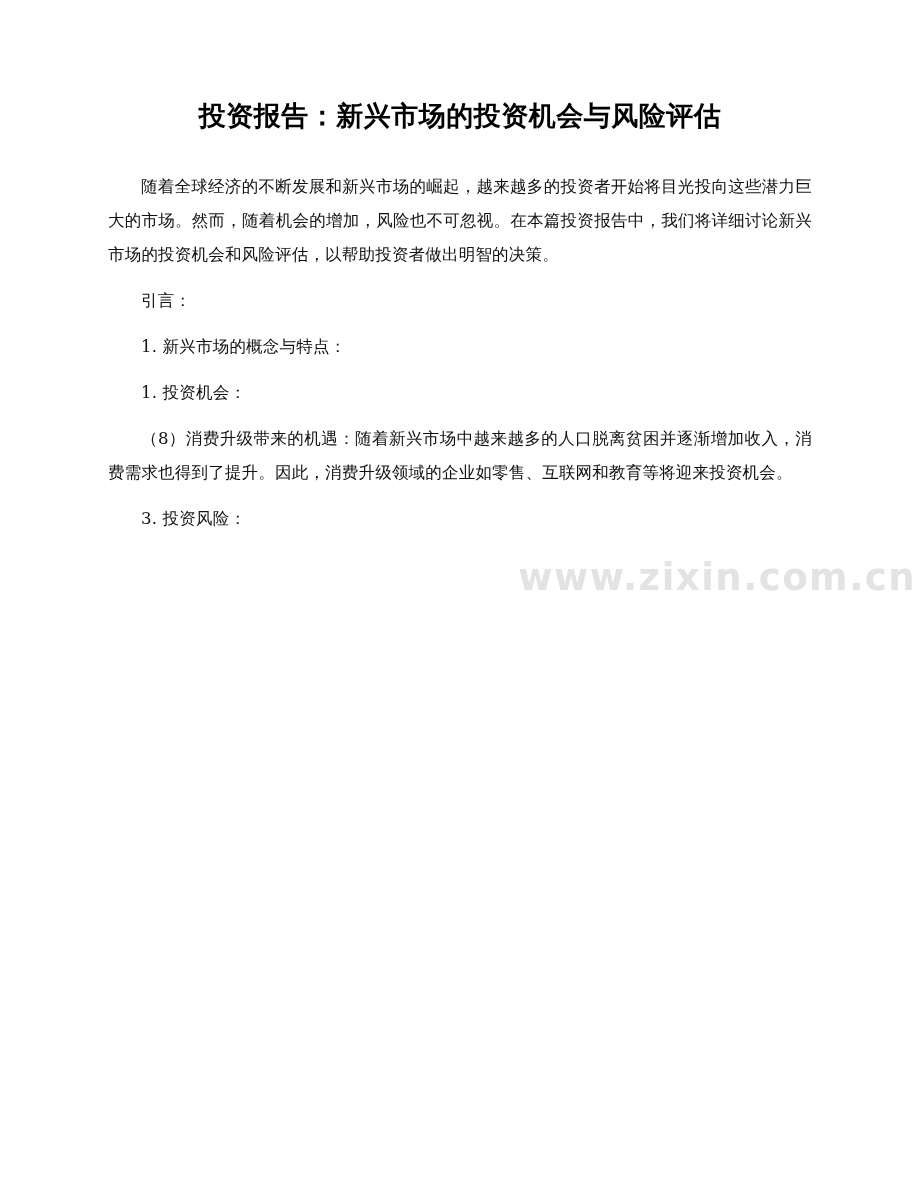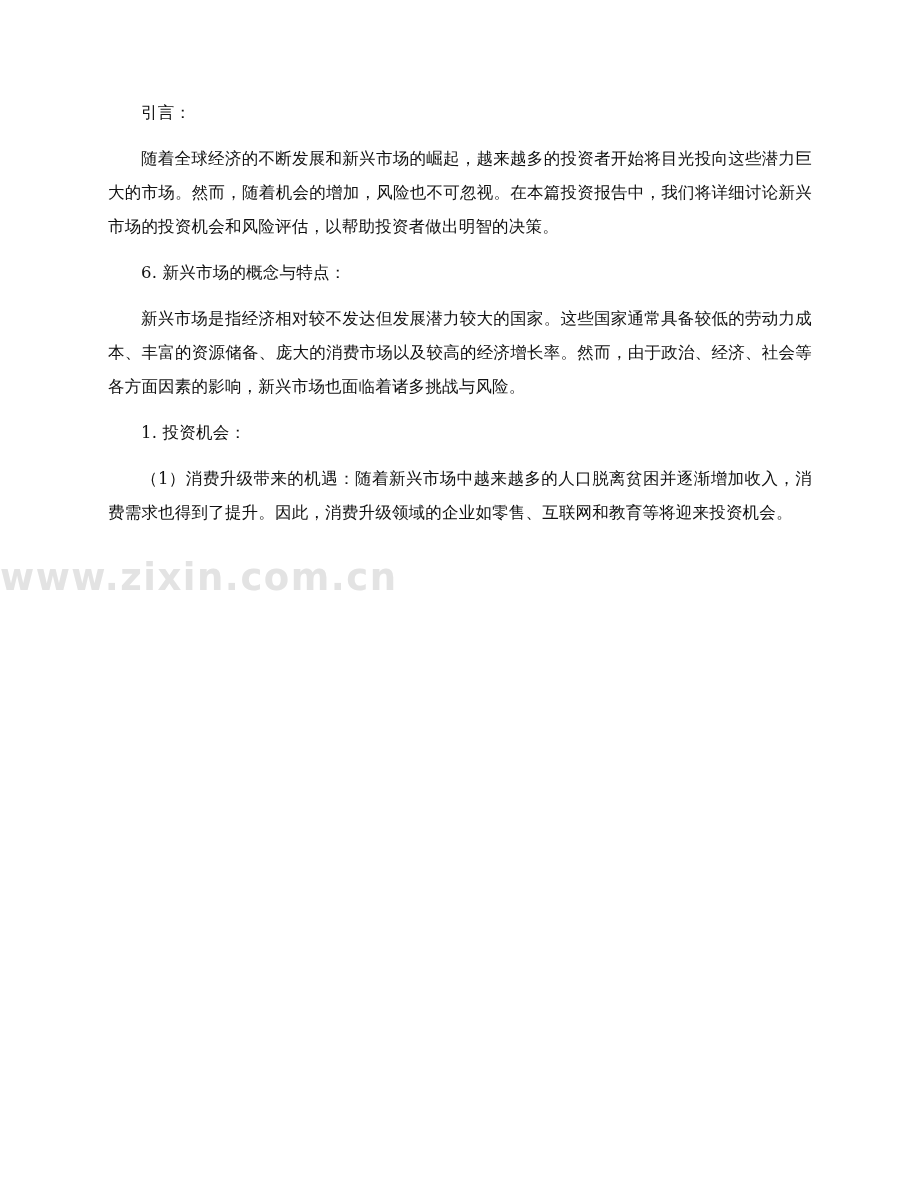--- a/index.html
+++ b/index.html
@@ -38,23 +38,23 @@
     text-align: justify;
     text-justify: inter-ideograph;
     margin: 0 0 12px 0;
     text-indent: 2em;
     color: #111;
     letter-spacing: 0.2px;
   }
   .watermark {
     position: absolute;
     left: 0;
-    right: 16px;
+    right: 4px;
     top: 556px;
-    text-align: left;
+    text-align: right;
     font-family: "DejaVu Sans", "Liberation Sans", sans-serif;
     font-size: 37px;
     font-weight: bold;
     letter-spacing: 1.5px;
     color: #e3e3e3;
     pointer-events: none;
     user-select: none;
     z-index: 5;
   }
   .content {
@@ -63,22 +63,23 @@
   }
 </style>
 </head>
 <body>
 
 <div class="page">
 
   <div class="watermark">www.zixin.com.cn</div>
 
   <div class="content">
+    <h1 class="doc-title">投资报告：新兴市场的投资机会与风险评估</h1>
 
+    <p class="para">随着全球经济的不断发展和新兴市场的崛起，越来越多的投资者开始将目光投向这些潜力巨大的市场。然而，随着机会的增加，风险也不可忽视。在本篇投资报告中，我们将详细讨论新兴市场的投资机会和风险评估，以帮助投资者做出明智的决策。</p>
     <p class="para">引言：</p>
-    <p class="para">随着全球经济的不断发展和新兴市场的崛起，越来越多的投资者开始将目光投向这些潜力巨大的市场。然而，随着机会的增加，风险也不可忽视。在本篇投资报告中，我们将详细讨论新兴市场的投资机会和风险评估，以帮助投资者做出明智的决策。</p>
-    <p class="para">6. 新兴市场的概念与特点：</p>
-    <p class="para">新兴市场是指经济相对较不发达但发展潜力较大的国家。这些国家通常具备较低的劳动力成本、丰富的资源储备、庞大的消费市场以及较高的经济增长率。然而，由于政治、经济、社会等各方面因素的影响，新兴市场也面临着诸多挑战与风险。</p>
+    <p class="para">1. 新兴市场的概念与特点：</p>
     <p class="para">1. 投资机会：</p>
-    <p class="para">（1）消费升级带来的机遇：随着新兴市场中越来越多的人口脱离贫困并逐渐增加收入，消费需求也得到了提升。因此，消费升级领域的企业如零售、互联网和教育等将迎来投资机会。</p>
+    <p class="para">（8）消费升级带来的机遇：随着新兴市场中越来越多的人口脱离贫困并逐渐增加收入，消费需求也得到了提升。因此，消费升级领域的企业如零售、互联网和教育等将迎来投资机会。</p>
+    <p class="para">3. 投资风险：</p>
   </div>
 
 </div>
 
 </body></html>

